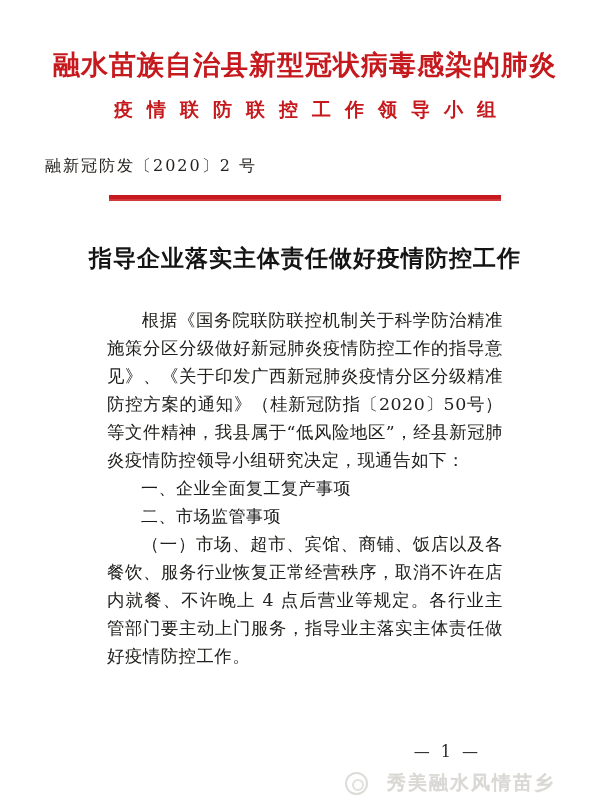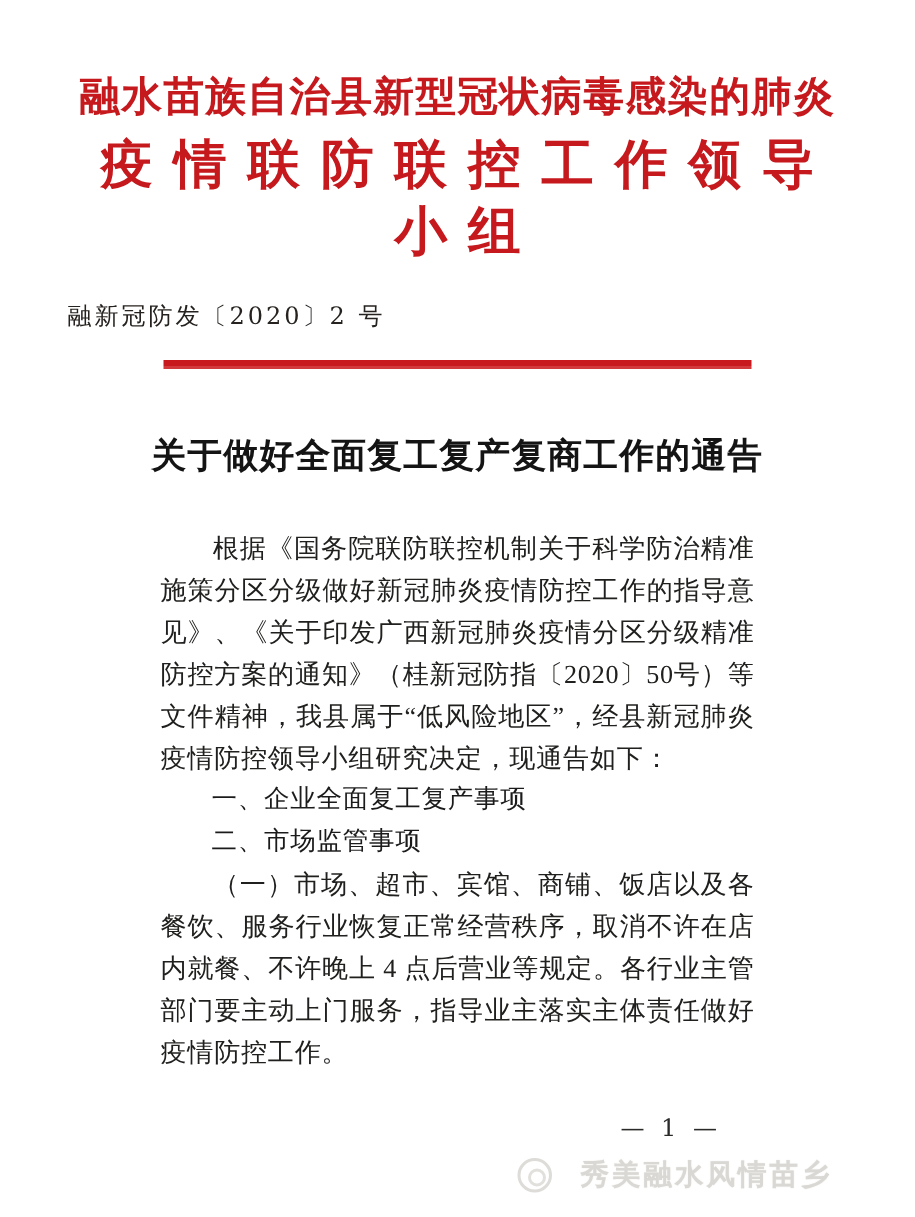--- a/index.html
+++ b/index.html
@@ -18,21 +18,21 @@
     text-align: center;
     color: #c5191d;
     font-weight: bold;
   }
   .org-line1 {
     font-size: 27px;
     line-height: 45px;
     letter-spacing: 1px;
   }
   .org-line2 {
-    font-size: 35px;
+    font-size: 19px;
     line-height: 45px;
     letter-spacing: 14px;
     padding-left: 14px; 
   }
   .doc-number {
     margin-top: 24px;
     font-size: 16px;
     letter-spacing: 2px;
     color: #26221f;
   }
@@ -55,21 +55,20 @@
     font-size: 17.4px;
     line-height: 28px;
     text-align: justify;
     color: #20201e;
     letter-spacing: 0.5px;
   }
   .doc-body p,
   .doc-body h2 {
     margin: 0;
     text-indent: 2em;
-    font-family: Liberation Serif, serif;
   }
   .doc-body h2 {
     font-family: "DejaVu Sans", "Liberation Sans", sans-serif;
     font-size: 17px;
     font-weight: normal;
     color: #1b1b1b;
   }
   .page-number {
     position: absolute;
     top: 742px;
@@ -120,21 +119,21 @@
     <div class="org-name">
       <div class="org-line1">融水苗族自治县新型冠状病毒感染的肺炎</div>
       <div class="org-line2">疫情联防联控工作领导小组</div>
     </div>
 
     <div class="doc-number">融新冠防发〔2020〕2 号</div>
 
     <div class="red-rule"></div>
   </header>
 
-  <h1 class="notice-title">关于做好全面复工复产复商工作的通告</h1>
+  <h1 class="notice-title">指导企业落实主体责任做好疫情防控工作</h1>
 
   <main class="doc-body">
     <p>根据《国务院联防联控机制关于科学防治精准施策分区分级做好新冠肺炎疫情防控工作的指导意见》、《关于印发广西新冠肺炎疫情分区分级精准防控方案的通知》（桂新冠防指〔2020〕50号）等文件精神，我县属于“低风险地区”，经县新冠肺炎疫情防控领导小组研究决定，现通告如下：</p>
 
     <h2>一、企业全面复工复产事项</h2>
 
 
     <h2>二、市场监管事项</h2>
 
     <p>（一）市场、超市、宾馆、商铺、饭店以及各餐饮、服务行业恢复正常经营秩序，取消不许在店内就餐、不许晚上 4 点后营业等规定。各行业主管部门要主动上门服务，指导业主落实主体责任做好疫情防控工作。</p>

